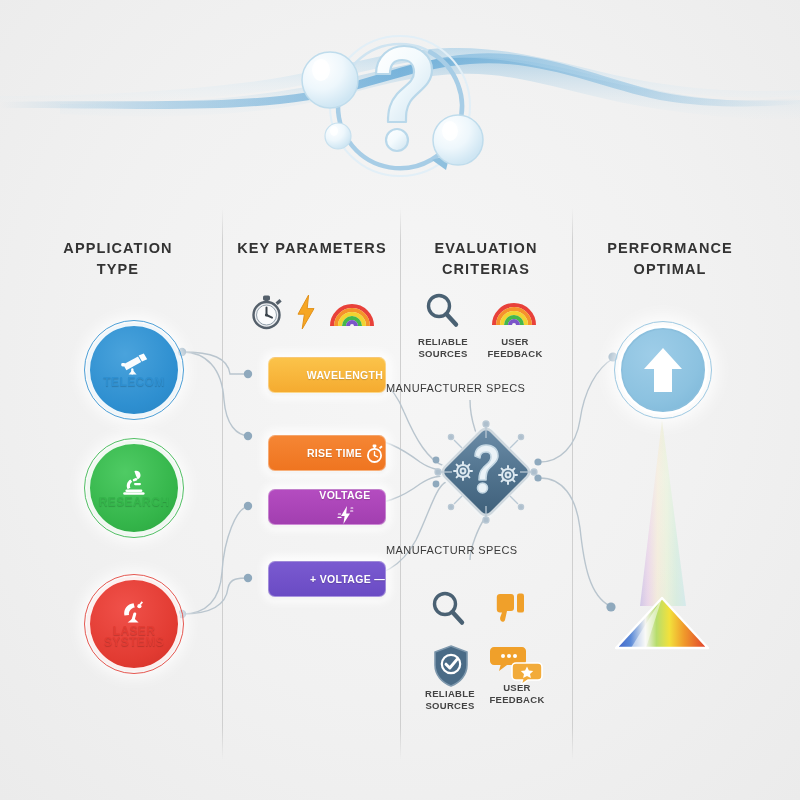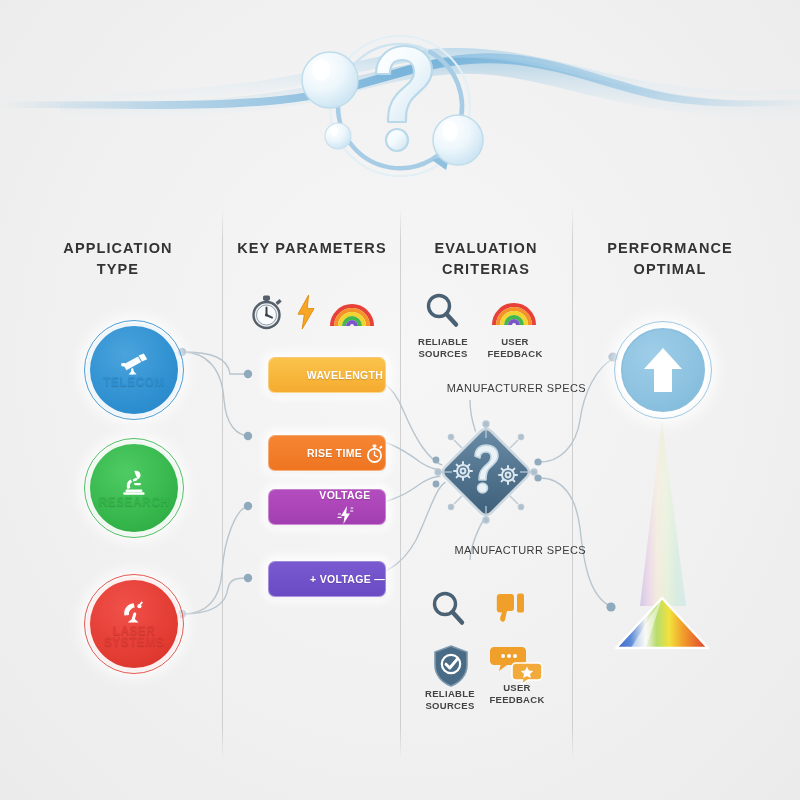--- a/index.html
+++ b/index.html
@@ -42,21 +42,21 @@
   .param{position:absolute;height:34px;width:78px;border-radius:7px;
     display:flex;align-items:center;justify-content:center;gap:4px;
     color:#fff;font-weight:bold;font-size:10.5px;letter-spacing:.3px;
     box-shadow:0 0 10px 5px rgba(255,255,255,.9), 0 2px 3px rgba(0,0,0,.13);
     border:1px solid rgba(255,255,255,.35);
     text-shadow:0 1px 1px rgba(0,0,0,.18);white-space:nowrap;padding-left:36px;}
 
   
   .crit-label{position:absolute;text-align:center;font-size:9.5px;color:#444;
     line-height:11.5px;letter-spacing:.3px;font-weight:600;}
-  .spec-label{position:absolute;text-align:right;font-size:11px;color:#3b3b3b;
+  .spec-label{position:absolute;text-align:left;font-size:11px;color:#3b3b3b;
     letter-spacing:.4px;width:200px;}
 
   
   #diamond{position:absolute;left:432px;top:418px;width:108px;height:108px;}
 
   
   #opt-circle{position:absolute;left:618px;top:325px;width:84px;height:84px;border-radius:50%;
     background:radial-gradient(circle at 38% 32%, #9ecde8 0%, #8cc2e0 60%, #79b4d6 100%);
     border:3px solid #fff;
     box-shadow:0 0 18px 8px rgba(255,255,255,.95),0 0 0 1.6px #8bbfdd inset;

